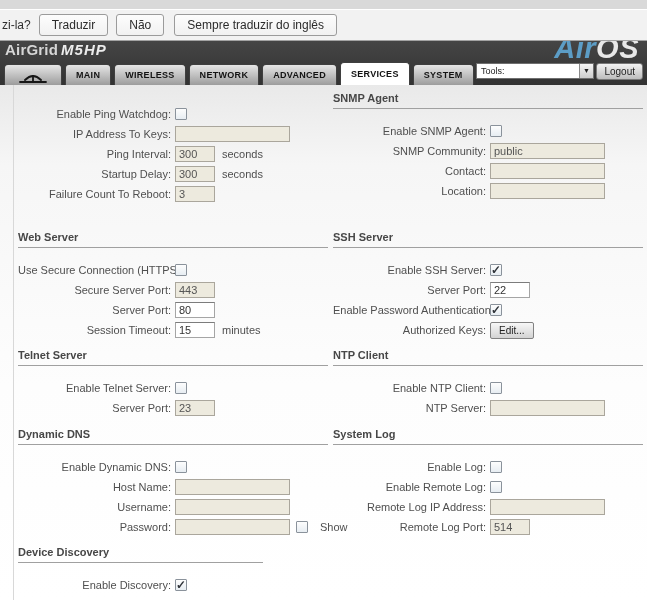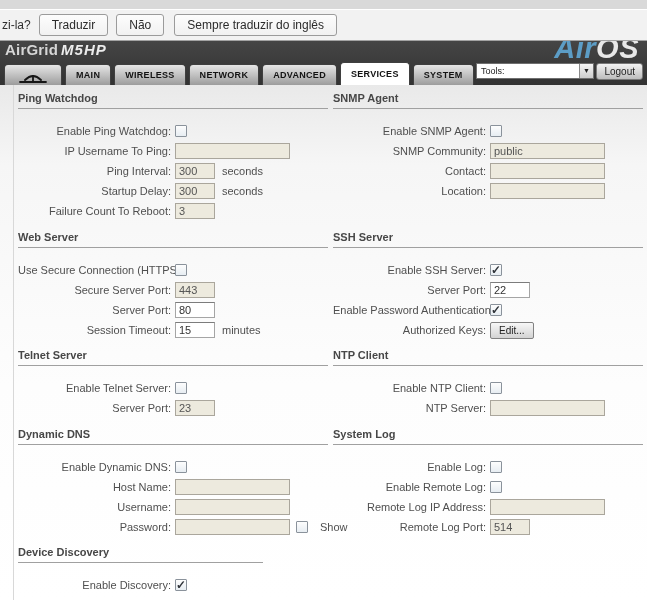--- a/index.html
+++ b/index.html
@@ -120,30 +120,29 @@
     <div class="tools-box">
       <span>Tools:</span>
       <span class="tools-arrow">▼</span>
     </div>
     <button class="logout">Logout</button>
   </div>
 
   <div class="content">
     <div class="col" data-column="left">
         <div class="section sec-0">
-          <div class="sec-title">Ping Watchdog</div>
           <div class="rows">
             <div class="row">
               <div class="lbl">Enable Ping Watchdog:</div>
               <div class="ctl">
                 <span class="cb"></span>
               </div>
             </div>
             <div class="row">
-              <div class="lbl">IP Username To Ping:</div>
+              <div class="lbl">IP Address To Keys:</div>
               <div class="ctl">
                 <input class="txt wide dis" readonly="" style="">
               </div>
             </div>
             <div class="row">
               <div class="lbl">Ping Interval:</div>
               <div class="ctl">
                 <input class="txt small dis" readonly="" value="300" style="">
                 <span class="suffix">seconds</span>
               </div>

